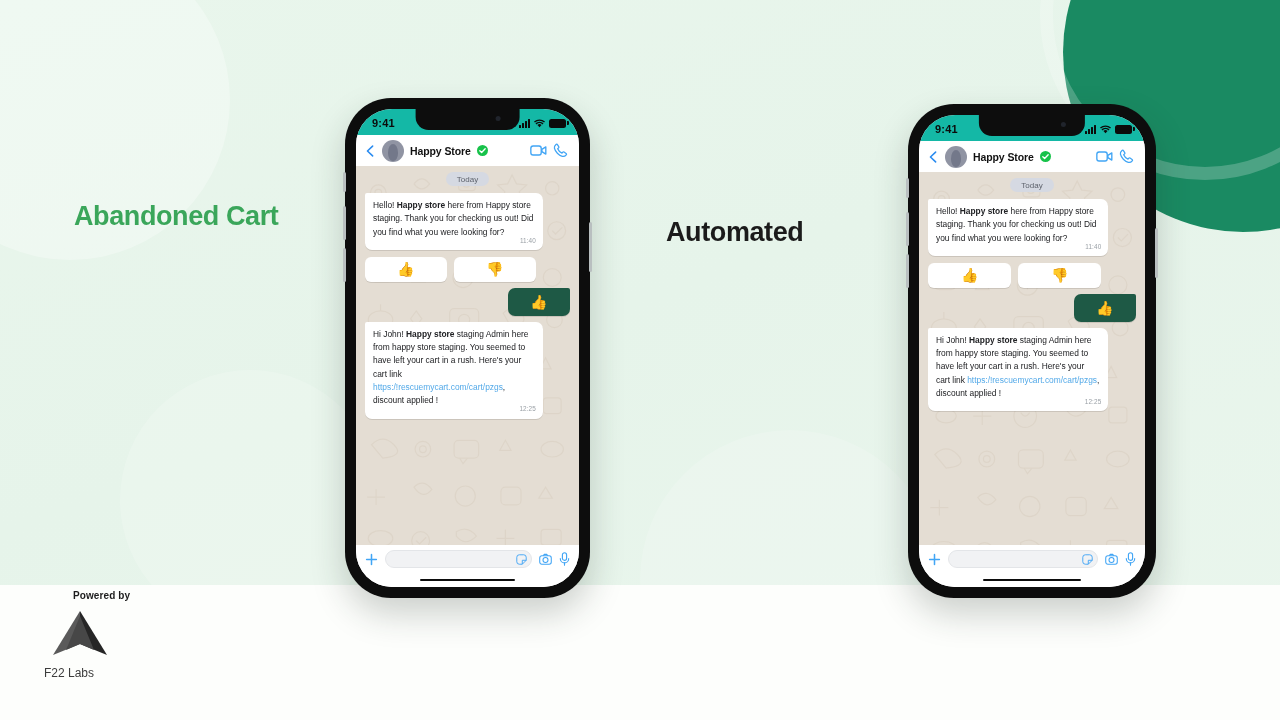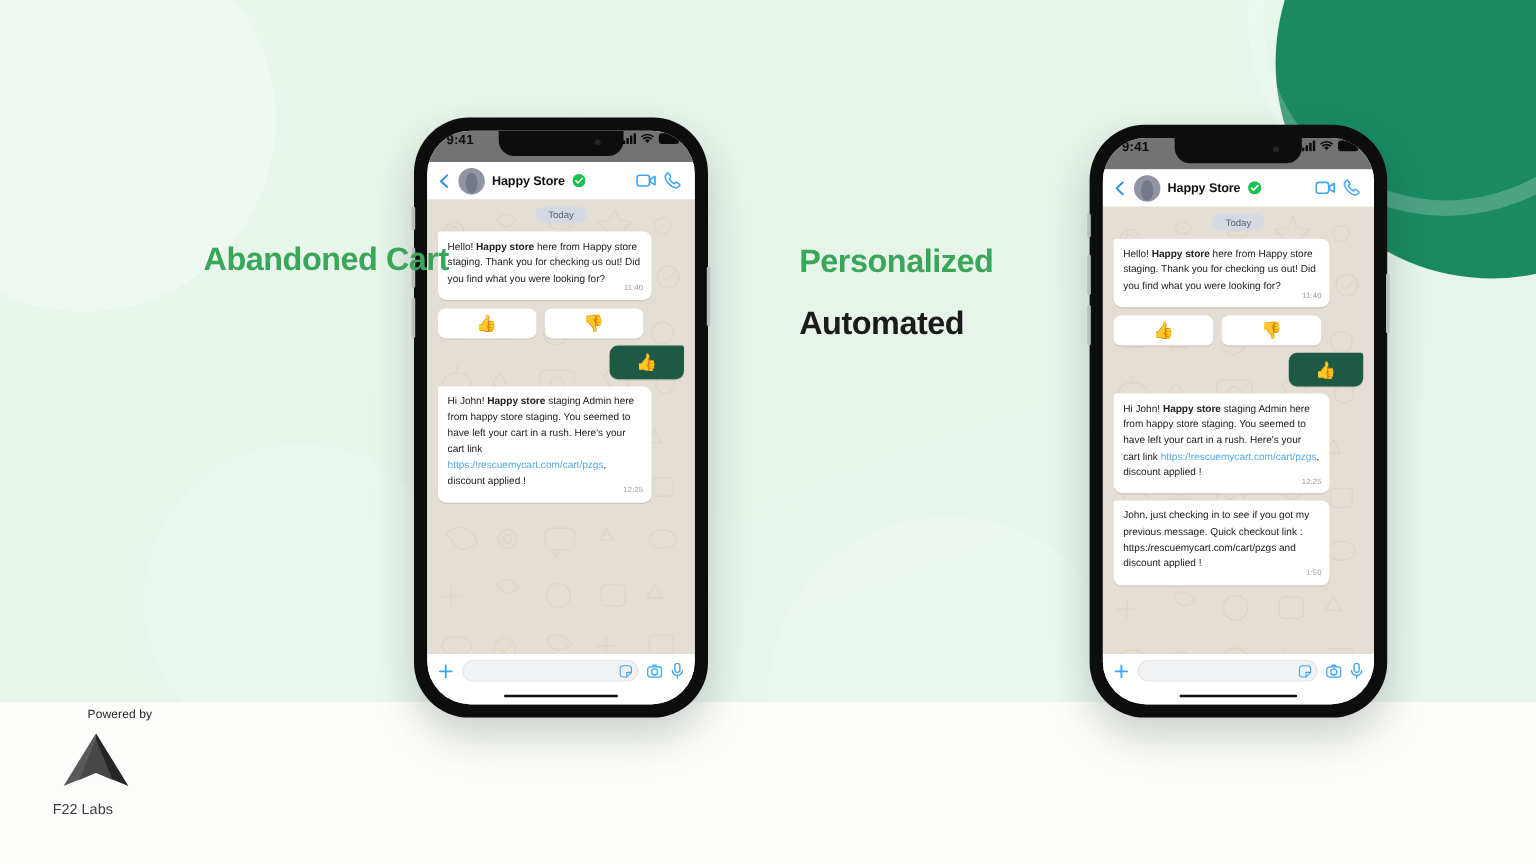--- a/index.html
+++ b/index.html
@@ -53,21 +53,21 @@
   }
   .bg-soft-1 { left: -90px; top: -60px; width: 320px; height: 320px; }
   .bg-soft-2 { left: 120px; top: 370px; width: 260px; height: 260px; background: rgba(255,255,255,0.18);}
   .bg-soft-3 { left: 640px; top: 430px; width: 300px; height: 300px; background: rgba(255,255,255,0.16);}
 
   
   .headline {
     position: absolute;
     z-index: 6;
   }
-  .headline.left  { left: 74px; top: 198px; width: 300px; text-align: right; }
+  .headline.left  { left: 74px; top: 198px; width: 300px; }
   .headline.right { left: 666px; top: 200px; width: 300px; }
   .h-green {
     color: #3aa65a;
     font-weight: bold;
     font-size: 27px;
     line-height: 37px;
     letter-spacing: -0.4px;
     margin: 0;
   }
   .h-dark {
@@ -83,21 +83,21 @@
   
   .powered {
     position: absolute;
     left: 41px;
     top: 590px;
     z-index: 7;
     width: 120px;
   }
   .powered-label {
     font-size: 10px;
-    font-weight: normal;
+    font-weight: bold;
     color: #1d1d1d;
     letter-spacing: 0.1px;
     padding-left: 32px;
   }
   .logo-mark {
     margin-top: 9px;
     margin-left: 8px;
     width: 62px;
     height: 48px;
   }
@@ -161,24 +161,24 @@
     height: 5px;
     border-radius: 50%;
     background: #20242c;
   }
 
   
   .statusbar {
     height: 24px;
     flex: none;
     display: flex;
-    align-items: flex-start;
+    align-items: center;
     justify-content: space-between;
     padding: 2px 13px 0 16px;
-    background: #737373;
+    background: #14b8a6;
     position: relative;
     z-index: 20;
   }
   .sb-time {
     font-size: 11px;
     font-weight: bold;
     color: #0b0b0b;
     letter-spacing: 0.2px;
   }
   .sb-icons {
@@ -398,21 +398,20 @@
   <div class="bg-soft-circle bg-soft-3"></div>
   <div class="bg-circle-green"></div>
   <div class="bg-arc-light"></div>
   <div class="bg-white-band"></div>
 
   <div class="headline left">
     <p class="h-green">Abandoned Cart</p>
   </div>
 
   <div class="headline right">
-    <p class="h-green">Personalized</p>
     <p class="h-dark">Automated</p>
   </div>
 
   <div class="powered">
     <div class="powered-label">Powered by</div>
     <svg class="logo-mark" viewBox="0 0 62 48">
       <path d="M31 1 L58 45 L31 34 Z" fill="#262626"></path>
       <path d="M31 1 L4 45 L31 34 Z" fill="#5a5a5a"></path>
       <path d="M31 6 L45 40 L31 34 L17 40 Z" fill="#474747"></path>
     </svg>
@@ -709,24 +708,20 @@
           <div class="quick-btn">👎</div>
         </div>
 
         <div class="bubble out">👍</div>
 
         <div class="bubble in">
           <span><span>Hi John! </span><b>Happy store</b><span> staging Admin here from happy store staging. You seemed to have left your cart in a rush. Here's your cart link </span><span class="lnk">https:/!rescuemycart.com/cart/pzgs</span><span>, discount applied !</span></span>
           <span class="stamp">12:25</span>
         </div>
 
-        <div class="bubble in">
-          <span>John, just checking in to see if you got my previous message. Quick  checkout link : https:/rescuemycart.com/cart/pzgs and discount applied !</span>
-          <span class="stamp">1:50</span>
-        </div>
       </div>
 
       <div class="input-bar">
         <svg class="plus-ico" width="13" height="13" viewBox="0 0 16 16">
           <path d="M8 2 V14 M2 8 H14" stroke="#41a5f5" stroke-width="1.9" stroke-linecap="round"></path>
         </svg>
         <div class="text-field">
           <svg width="11" height="11" viewBox="0 0 14 14">
             <path d="M1 4.2 A3.2 3.2 0 0 1 4.2 1 H9.8 A3.2 3.2 0 0 1 13 4.2 V8 L8 13 H4.2 A3.2 3.2 0 0 1 1 9.8 Z" fill="none" stroke="#41a5f5" stroke-width="1.2" stroke-linejoin="round"></path>
             <path d="M13 8 L8 8 L8 13" fill="none" stroke="#41a5f5" stroke-width="1.2" stroke-linejoin="round"></path>

